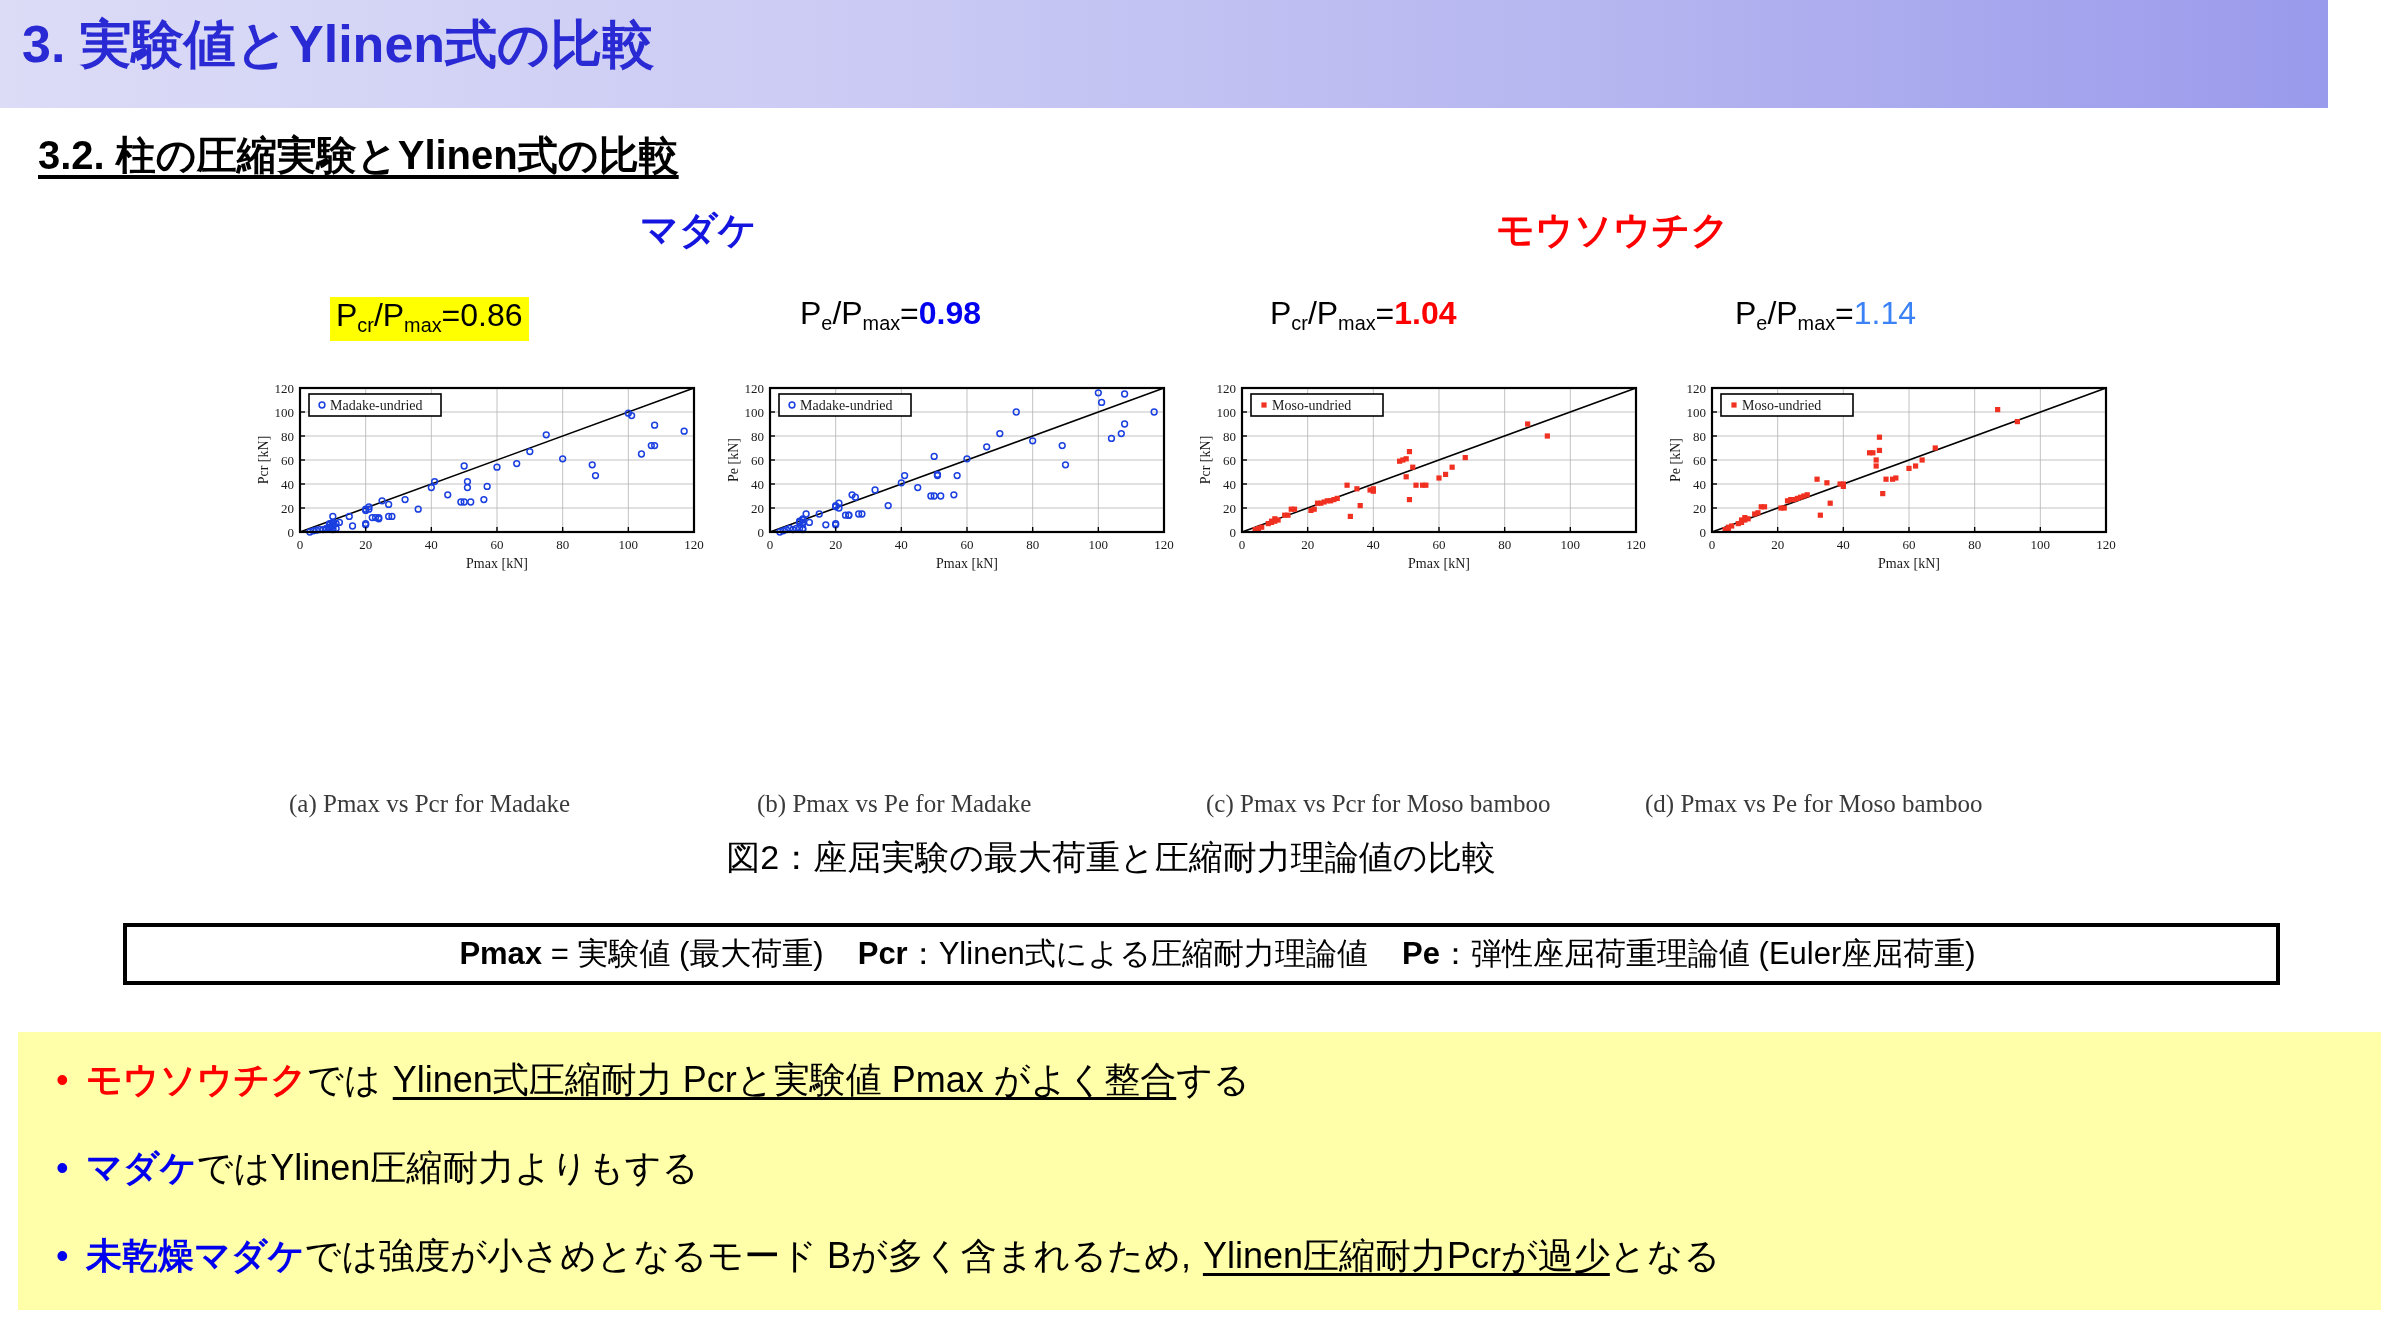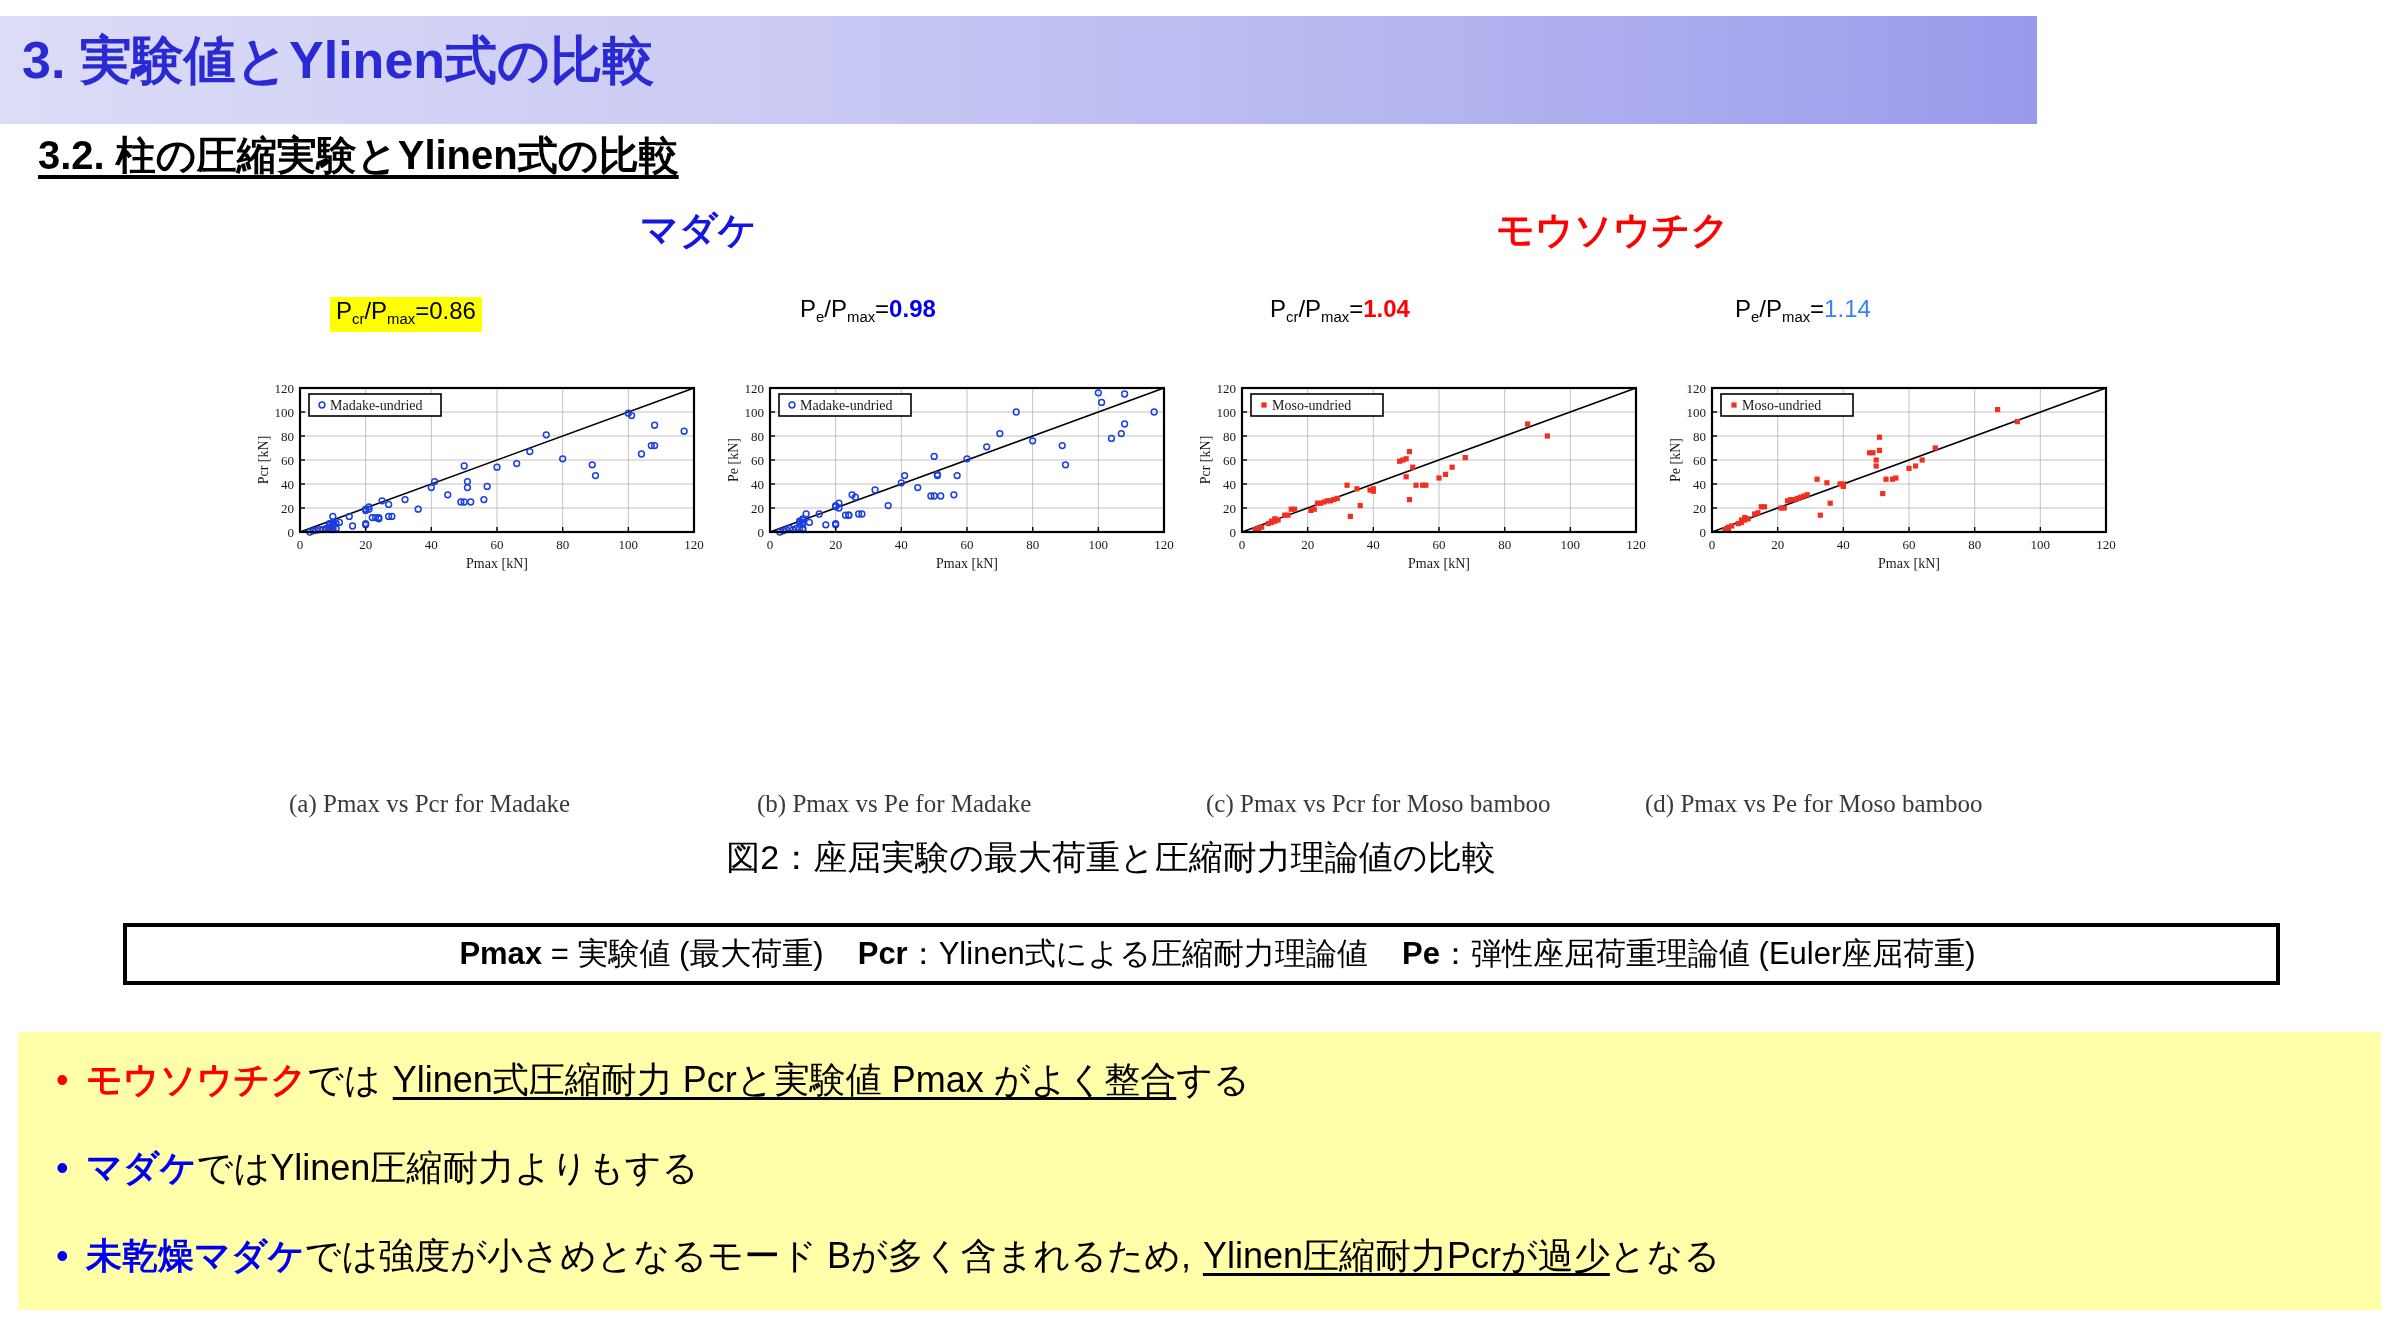--- a/index.html
+++ b/index.html
@@ -11,22 +11,22 @@
     width: 2399px;
     height: 1340px;
     font-family: "Liberation Sans", sans-serif;
     position: relative;
     overflow: hidden;
   }
 
   
   #header-band {
     position: absolute;
-    left: 0; top: 16px;
-    width: 2037px;
+    left: 0; top: 0;
+    width: 2328px;
     height: 108px;
     background: linear-gradient(to right, #dcdcf7 0%, #c9c9f4 40%, #b3b3f0 72%, #9a9aec 100%);
   }
   #header-title {
     position: absolute;
     left: 22px;
     top: 10px;
     font-size: 52px;
     font-weight: bold;
     color: #2a2ad4;
@@ -62,21 +62,21 @@
   #species-moso {
     left: 1496px;
     top: 205px;
     color: #ff0000;
   }
 
   
   .ratio-label {
     position: absolute;
     top: 297px;
-    font-size: 24px;
+    font-size: 32px;
     color: #000000;
     white-space: nowrap;
     line-height: 1;
   }
   .ratio-label sub {
     font-size: 0.62em;
     vertical-align: -0.32em;
   }
   .ratio-label .val {
     font-weight: bold;

